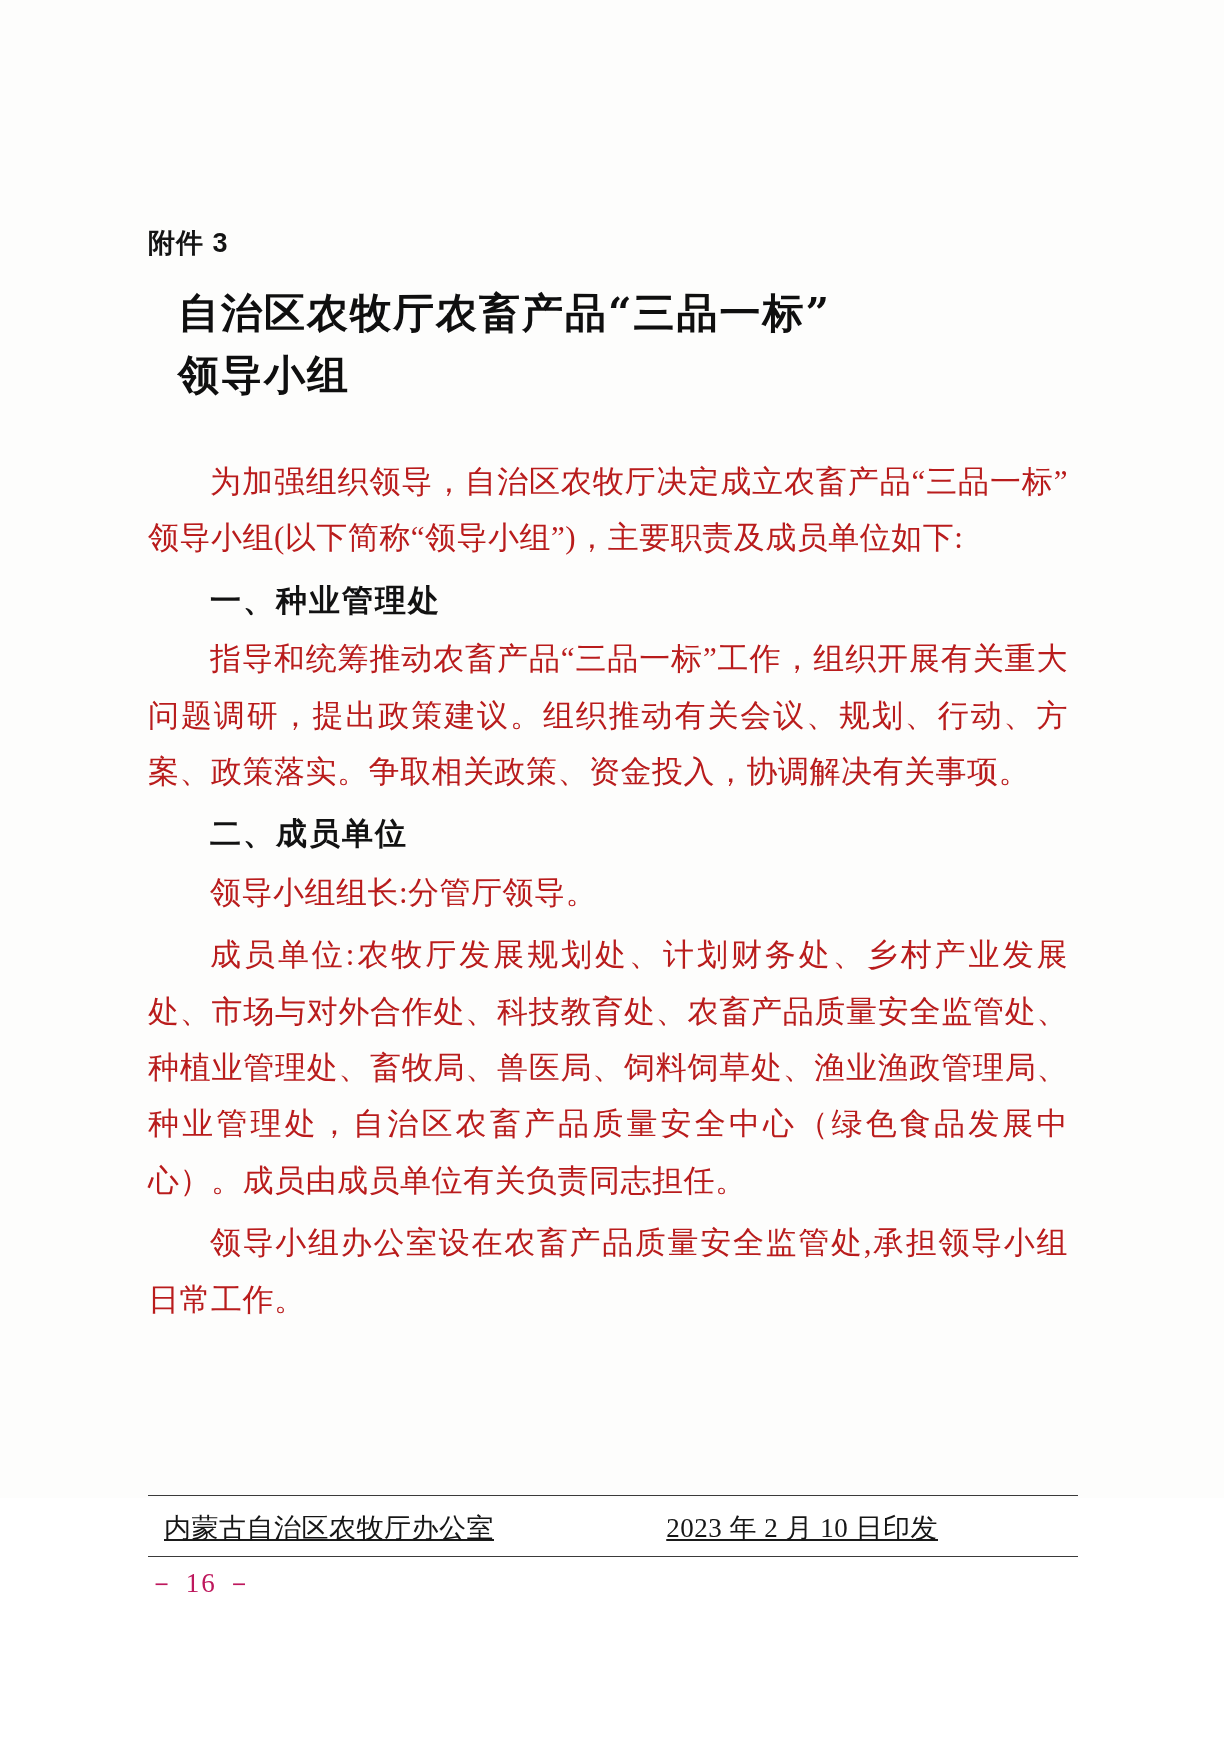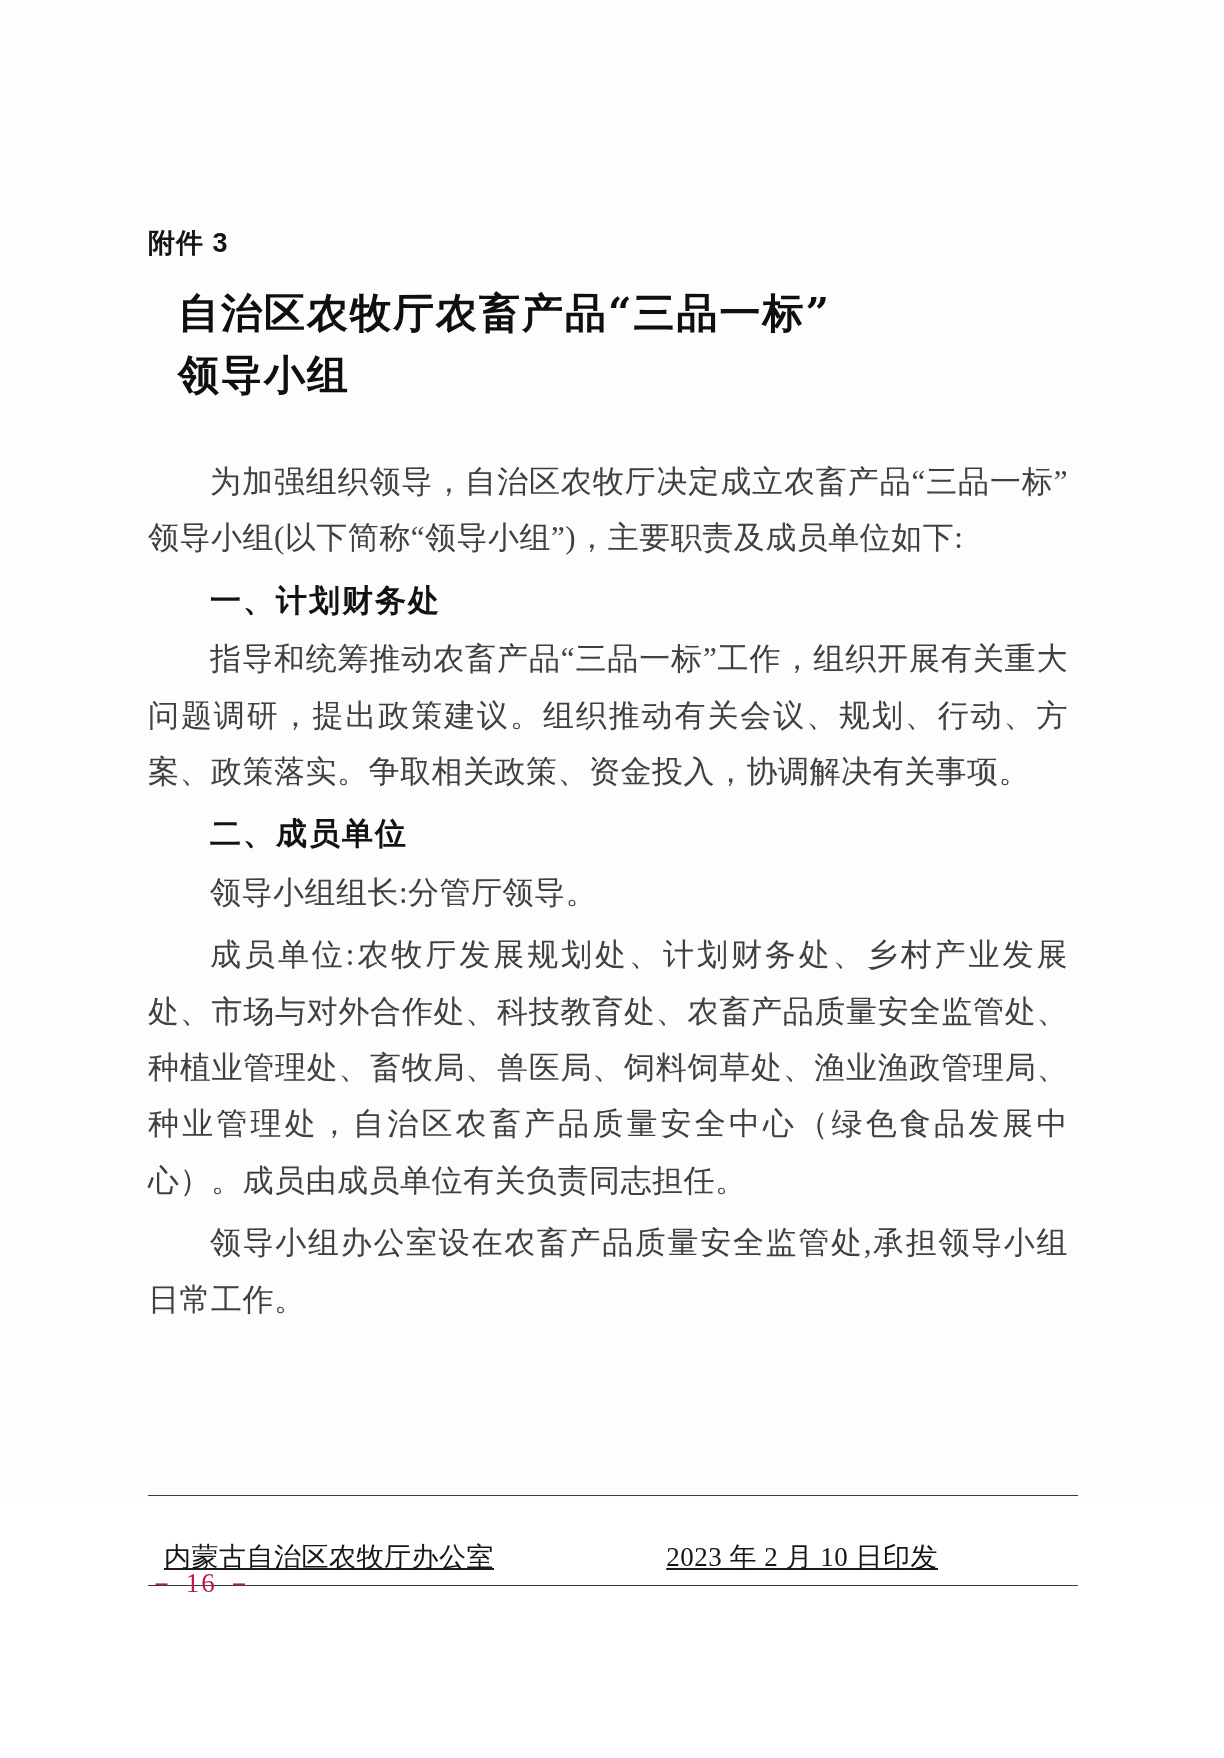--- a/index.html
+++ b/index.html
@@ -51,21 +51,21 @@
     display: block;
   }
   p.body-par {
     font-size: 31px;
     line-height: 1.82;
     letter-spacing: 0.5px;
     text-align: justify;
     text-justify: inter-ideograph;
     margin: 0 10px 6px 0;
     text-indent: 62px;
-    color: #404040;
+    color: #b91c1c;
   }
   h2.section-head {
     font-family: "Liberation Sans", "DejaVu Sans", sans-serif;
     font-size: 31px;
     font-weight: 700;
     line-height: 1.82;
     margin: 6px 0 2px 0;
     text-indent: 62px;
     letter-spacing: 2px;
     color: #121212;
@@ -86,21 +86,21 @@
   .footer-row {
     display: flex;
     justify-content: space-between;
     align-items: baseline;
     font-size: 27px;
     letter-spacing: 0.5px;
     color: #161616;
     padding: 6px 0 10px 0;
   }
   .footer-left { padding-left: 16px; }
-  .footer-right { padding-right: 140px; margin-top: 29px; }
+  .footer-right { padding-right: 140px; }
   .footer-rule-bottom {
     border: none;
     border-top: 1.5px solid #3a3a3a;
     margin: 0;
     width: 930px;
   }
   .page-number {
     position: absolute;
     left: 148px;
     top: 1565px;
@@ -119,21 +119,21 @@
 
     <div class="attachment-label">附件 3</div>
 
     <div class="doc-title">
       <span class="line1">自治区农牧厅农畜产品“三品一标”</span>
       <span class="line2">领导小组</span>
     </div>
 
     <p class="body-par">为加强组织领导，自治区农牧厅决定成立农畜产品“三品一标”领导小组(以下简称“领导小组”)，主要职责及成员单位如下:</p>
 
-    <h2 class="section-head">一、计划财务处</h2>
+    <h2 class="section-head">一、种业管理处</h2>
 
     <p class="body-par">指导和统筹推动农畜产品“三品一标”工作，组织开展有关重大问题调研，提出政策建议。组织推动有关会议、规划、行动、方案、政策落实。争取相关政策、资金投入，协调解决有关事项。</p>
 
     <h2 class="section-head">二、成员单位</h2>
 
     <p class="body-par">领导小组组长:分管厅领导。</p>
 
     <p class="body-par">成员单位:农牧厅发展规划处、计划财务处、乡村产业发展处、市场与对外合作处、科技教育处、农畜产品质量安全监管处、种植业管理处、畜牧局、兽医局、饲料饲草处、渔业渔政管理局、种业管理处，自治区农畜产品质量安全中心（绿色食品发展中心）。成员由成员单位有关负责同志担任。</p>
 
     <p class="body-par">领导小组办公室设在农畜产品质量安全监管处,承担领导小组日常工作。</p>

